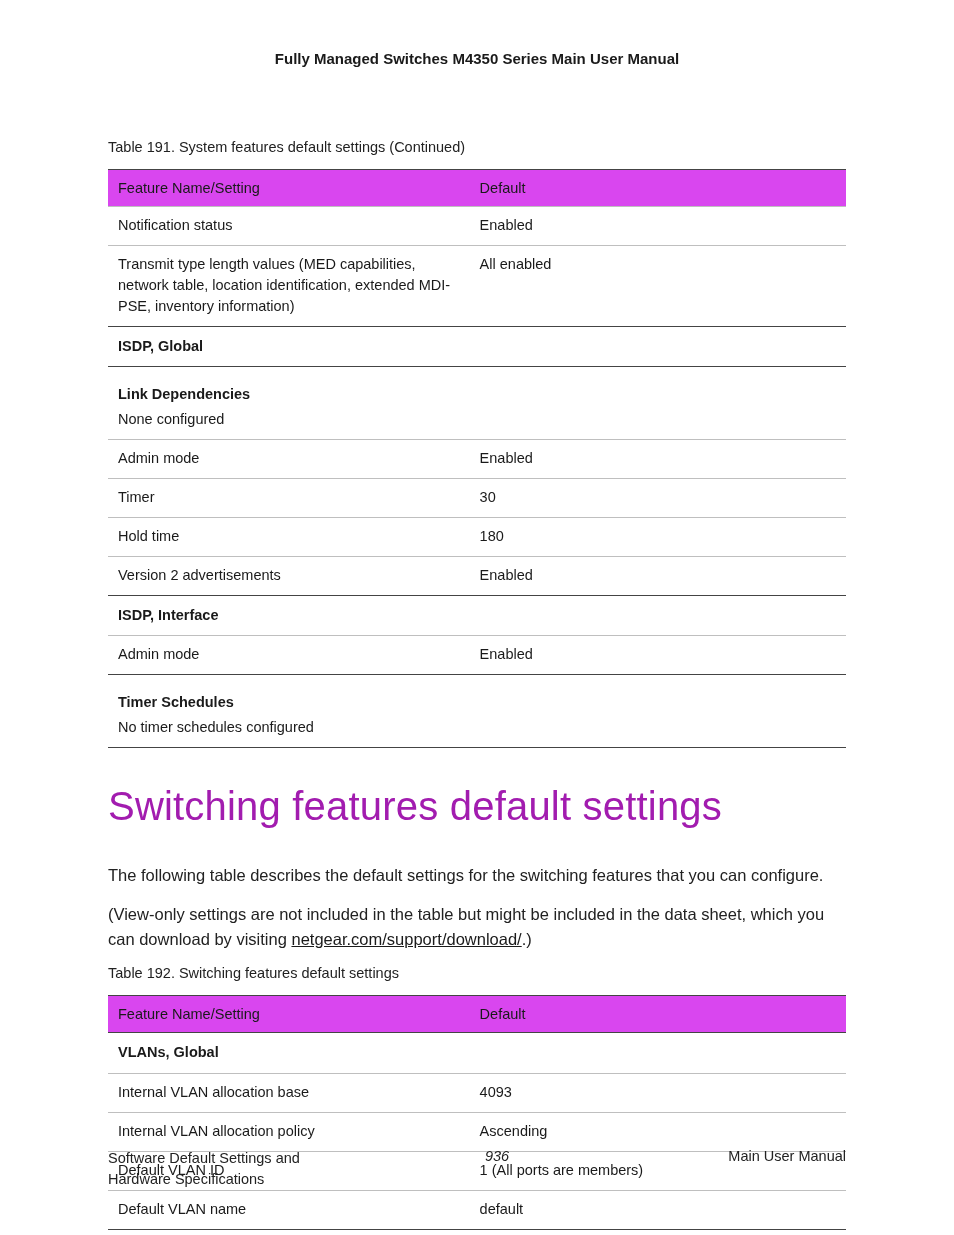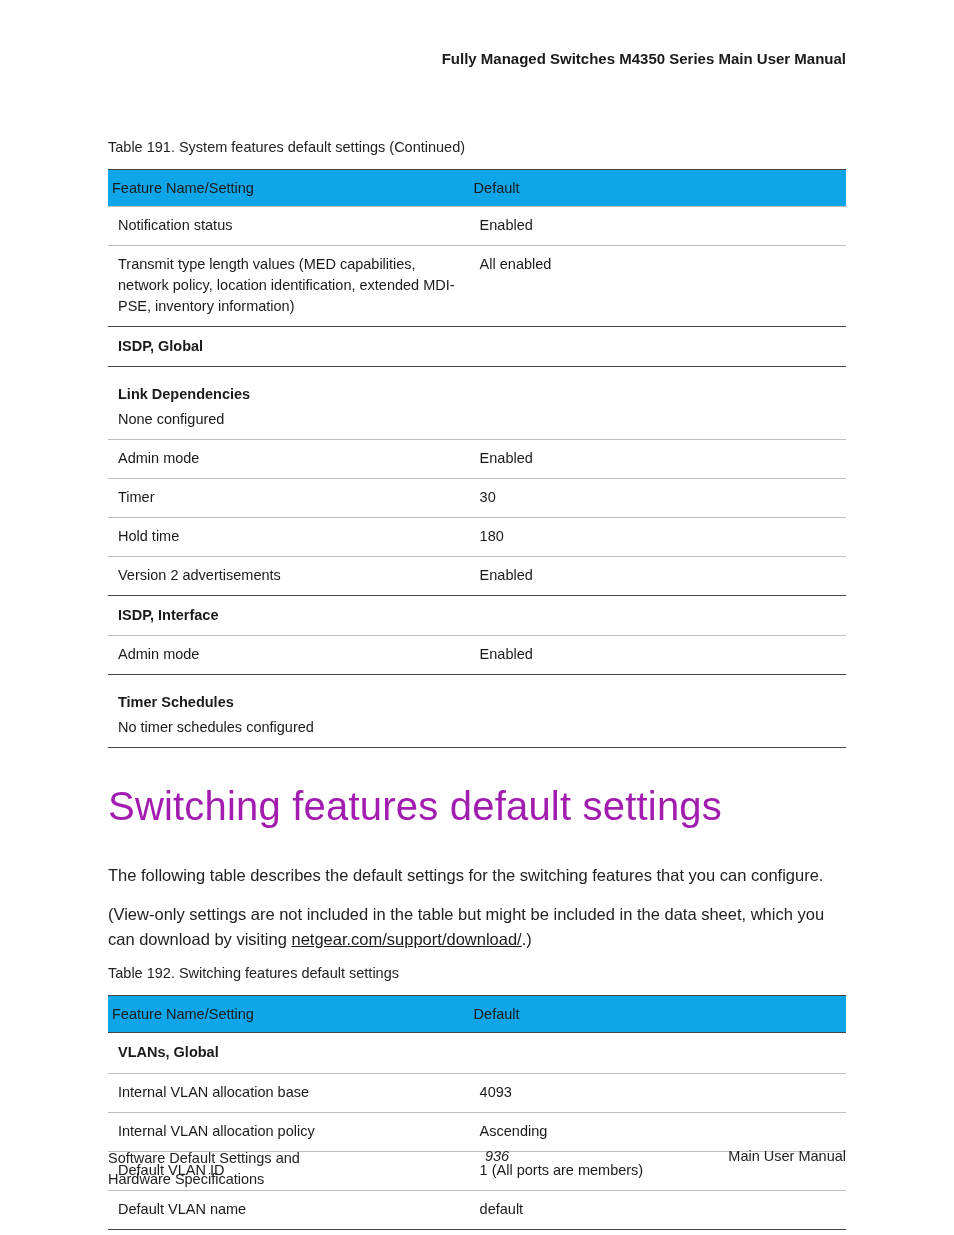--- a/index.html
+++ b/index.html
@@ -9,41 +9,41 @@
     color: #1a1a1a;
     width: 954px;
     height: 1235px;
     position: relative;
     font-weight: 400;
   }
   .page {
     padding: 50px 108px 0 108px;
   }
   .doc-title {
-    text-align: right;
+    text-align: center;
     font-weight: 700;
     font-size: 15px;
     margin-bottom: 72px;
   }
   .table-caption {
     font-size: 14.5px;
     margin-bottom: 14px;
     color: #222;
   }
   table {
     width: 100%;
     border-collapse: collapse;
     font-size: 14.5px;
     margin-bottom: 36px;
   }
   thead th {
-    background: #0ea5e9;
+    background: #d946ef;
     text-align: left;
     font-weight: 400;
-    padding: 10px 4px;
+    padding: 10px 10px;
     border-top: 1px solid #444;
   }
   thead th:first-child { width: 49%; }
   tbody td {
     padding: 8px 10px 9px 10px;
     border-top: 1px solid #bfbfbf;
     vertical-align: top;
     line-height: 1.45;
   }
   tbody tr:last-child td {
@@ -109,21 +109,21 @@
         <th>Feature Name/Setting</th>
         <th>Default</th>
       </tr>
     </thead>
     <tbody id="tbody-191">
         <tr>
           <td>Notification status</td>
           <td>Enabled</td>
         </tr>
         <tr>
-          <td>Transmit type length values (MED capabilities, network policy, location identification, extended MDI-PSE, inventory information)</td>
+          <td>Transmit type length values (MED capabilities, network table, location identification, extended MDI-PSE, inventory information)</td>
           <td>All enabled</td>
         </tr>
         <tr class="section-top">
           <td colspan="2" class="section-head">ISDP, Global</td>
         </tr>
         <tr class="section-top">
           <td colspan="2">
             <div class="section-head with-sub">Link Dependencies</div>
             <div class="section-sub">None configured</div>
           </td>

